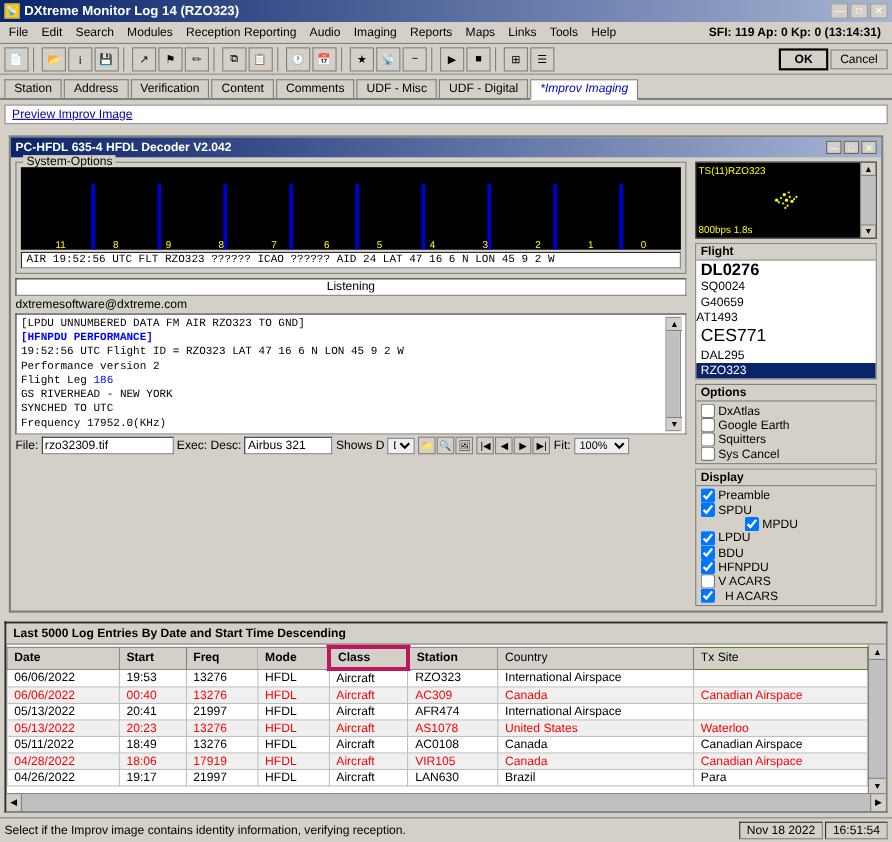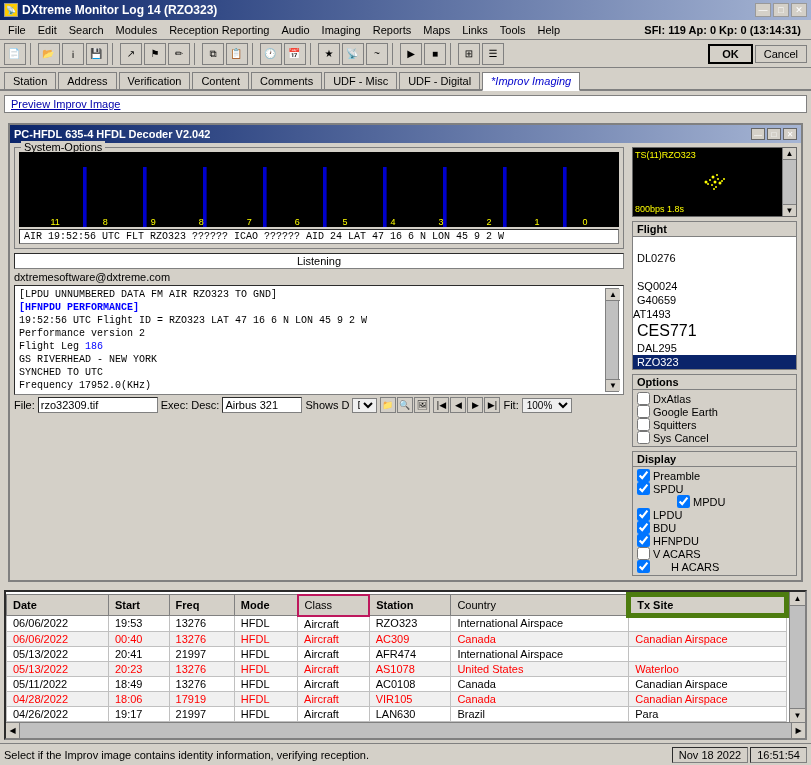--- a/index.html
+++ b/index.html
@@ -261,21 +261,21 @@
             <div style="position:absolute; right:0; top:0; bottom:0; width:14px; background:#d4d0c8; border-left:1px solid #808080; display:flex; flex-direction:column;">
               <div style="height:12px; border-bottom:1px solid #808080; display:flex; align-items:center; justify-content:center; font-size:8px; cursor:pointer;">▲</div>
               <div style="flex:1; background:#c0c0c0;"></div>
               <div style="height:12px; border-top:1px solid #808080; display:flex; align-items:center; justify-content:center; font-size:8px; cursor:pointer;">▼</div>
             </div>
           </div>
 
           <div style="border:1px solid #808080;">
             <div style="background:#d4d0c8; border-bottom:1px solid #808080; padding:1px 4px; font-size:11px; font-weight:bold;">Flight</div>
             <div style="background:white;">
-              <div style="padding:15px 4px; font-size:11px; cursor:pointer;">DL0276</div>
+              <div style="padding:0 4px; font-size:15px; cursor:pointer;font-weight:bold;">DL0276</div>
               <div style="padding:1px 4px; font-size:11px; cursor:pointer;">SQ0024</div>
               <div style="padding:1px 4px; font-size:11px; cursor:pointer;">G40659</div>
               <div style="padding:1px 0; font-size:11px; cursor:pointer;">AT1493</div>
               <div style="padding:1px 4px; font-size:16px; cursor:pointer;">CES771</div>
               <div style="padding:1px 4px; font-size:11px; cursor:pointer;">DAL295</div>
               <div style="padding:1px 4px; font-size:11px; background:#0a246a; color:white; cursor:pointer;">RZO323</div>
             </div>
           </div>
 
           <div style="border:1px solid #808080;">
@@ -308,60 +308,61 @@
                   <span>Preamble</span>
                 </div>
               <div style="display:flex; align-items:center; gap:3px; font-size:11px;">
                   <input type="checkbox" checked="" style="">
                   <span>SPDU</span>
                 </div>
               <div style="display:flex; align-items:center; gap:3px; font-size:11px;padding-left:40px;">
                   <input type="checkbox" checked="" style="">
                   <span>MPDU</span>
                 </div>
-              <div style="display:flex; align-items:center; gap:3px; font-size:11px;">
+              <div style="display:flex; gap:3px; font-size:11px;">
                   <input type="checkbox" checked="" style="">
                   <span>LPDU</span>
                 </div>
               <div style="display:flex; align-items:center; gap:3px; font-size:11px;">
                   <input type="checkbox" checked="" style="">
                   <span>BDU</span>
                 </div>
               <div style="display:flex; align-items:center; gap:3px; font-size:11px;">
                   <input type="checkbox" checked="" style="">
                   <span>HFNPDU</span>
                 </div>
               <div style="display:flex; align-items:center; gap:3px; font-size:11px;">
                   <input type="checkbox" style="">
                   <span>V ACARS</span>
                 </div>
-              <div style="display:flex; align-items:center; gap:21px; font-size:11px;">
+              <div style="display:flex; align-items:center; gap:9px; font-size:11px;">
                   <input type="checkbox" checked="" style="">
                   <span>H ACARS</span>
                 </div>
             </div>
           </div>
         </div>
       </div>
     </div>
 
     <div style="border: 2px inset #808080; background:white; margin: 0; flex:1; display:flex; flex-direction:column;">
+      <div style="background:#d4d0c8; padding: 3px 6px; font-size:11px; font-weight:bold; border-bottom:1px solid #808080;">Last 5000 Log Entries By Date and Start Time Descending</div>
       <div style="display:flex; overflow:hidden; flex:1;">
         <div style="flex:1; overflow:auto;">
           <table class="log-table" style="width:100%; border-collapse:collapse; font-size:11px;">
             <thead>
               <tr style="background:#d4d0c8;">
                 <th style="border:1px solid #808080; padding:2px 6px; font-weight:bold;">Date</th>
                 <th style="border:1px solid #808080; padding:2px 6px; font-weight:bold;">Start</th>
                 <th style="border:1px solid #808080; padding:2px 6px; font-weight:bold;">Freq</th>
                 <th style="border:1px solid #808080; padding:2px 6px; font-weight:bold;">Mode</th>
-                <th style="border:2px solid #be185d; padding:2px 6px; font-weight:normal;margin-left:39px;">Class</th>
+                <th style="border:4px solid #be185d; padding:2px 6px; font-weight:bold;margin-left:39px;">Class</th>
                 <th style="border:1px solid #808080; padding:2px 6px; font-weight:bold;">Station</th>
                 <th style="border:1px solid #808080; padding:2px 6px; font-weight:normal;">Country</th>
-                <th style="border:5px solid #4d7c0f; padding:2px 6px; font-weight:bold;">Tx Site</th>
+                <th style="border:1px solid #4d7c0f; padding:2px 6px; font-weight:normal;">Tx Site</th>
               </tr>
             </thead>
             <tbody id="log-tbody">
             <tr style="background: white;">
     <td style="border:1px solid #c0c0c0; padding:1px 6px; white-space:nowrap; color:black;">06/06/2022</td>
     <td style="border:1px solid #c0c0c0; padding:1px 6px; white-space:nowrap; color:black;">19:53</td>
     <td style="border:1px solid #c0c0c0; padding:1px 6px; white-space:nowrap; color:black;">13276</td>
     <td style="border:1px solid #c0c0c0; padding:1px 6px; white-space:nowrap; color:black;">HFDL</td>
     <td style="border:1px solid #c0c0c0; padding:1px 6px; white-space:nowrap; color:black;">Aircraft</td>
     <td style="border:1px solid #c0c0c0; padding:1px 6px; white-space:nowrap; color:black;">RZO323</td>

